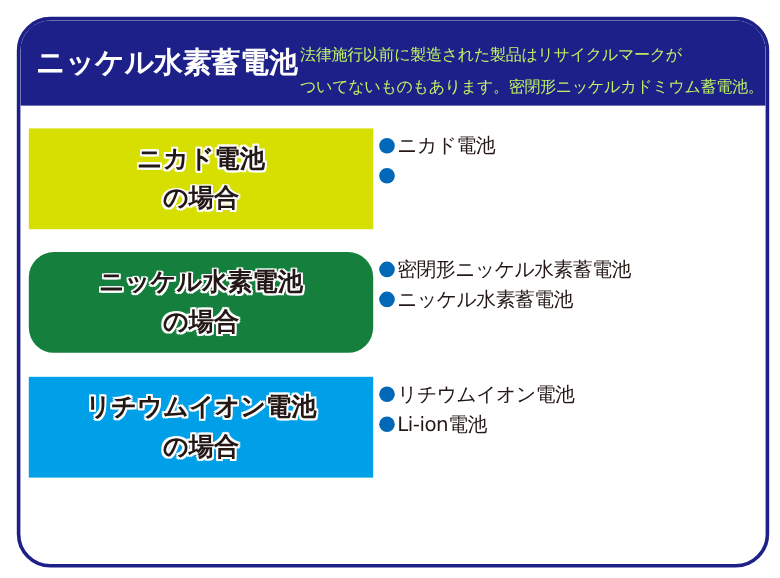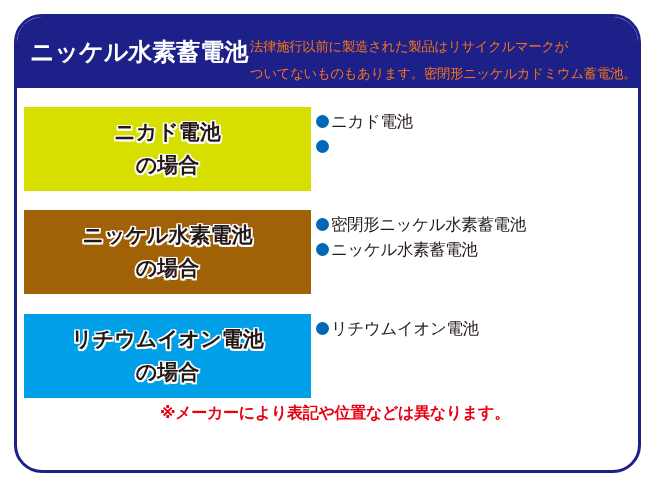--- a/index.html
+++ b/index.html
@@ -12,21 +12,21 @@
       border: 3px solid #1d2088; border-radius: 28px; background: #ffffff; overflow: hidden;
     }
     .header {
       position: absolute; left: 0; top: 0; width: 100%; height: 71px; background: #1d2088;
     }
     .header-title {
       position: absolute; left: 13px; top: 19px; color: #ffffff;
       font-size: 24px; font-weight: bold; letter-spacing: 0px; white-space: nowrap;
     }
     .header-desc {
-      position: absolute; left: 233px; top: 16px; color: #f97316;
+      position: absolute; left: 233px; top: 16px; color: #bef264;
       font-size: 13.4px; line-height: 27px; white-space: nowrap; letter-spacing: -0.3px;
     }
     .header-desc div { white-space: nowrap; }
     .section { position: absolute; left: 24px; width: 624px; }
     .box {
       position: absolute; left: 0; top: 0; width: 287px; height: 84px;
       display: flex; flex-direction: column; align-items: center; justify-content: center;
       font-size: 21px; font-weight: bold; color: #231815; line-height: 33px;
       text-shadow: -1.5px -1.5px 0 #fff, 1.5px -1.5px 0 #fff, -1.5px 1.5px 0 #fff, 1.5px 1.5px 0 #fff,
                    0 -1.5px 0 #fff, 0 1.5px 0 #fff, -1.5px 0 0 #fff, 1.5px 0 0 #fff;
@@ -72,21 +72,21 @@
         <span class="bullet"></span>
         <span>ニカド電池</span>
       </li>
     <li>
         <span class="bullet"></span>
       </li>
   </ul>
 </div>
 
 <div class="section" style="top:210px;">
-  <div class="box" style="background:#a16207;">
+  <div class="box" style="background:#15803d;border-radius:21px;">
     <div>ニッケル水素電池</div>
     <div>の場合</div>
   </div>
   <ul class="list">
     <li>
         <span class="bullet"></span>
         <span>密閉形ニッケル水素蓄電池</span>
       </li>
     <li>
         <span class="bullet"></span>
@@ -98,18 +98,21 @@
 <div class="section" style="top:314px;">
   <div class="box" style="background:#00a0e9;">
     <div>リチウムイオン電池</div>
     <div>の場合</div>
   </div>
   <ul class="list">
     <li>
         <span class="bullet"></span>
         <span>リチウムイオン電池</span>
       </li>
+    <li>
+        <span class="bullet"></span>
+        <span>Li-ion電池</span>
+      </li>
   </ul>
 </div>
 
 <div class="note">
-  <div>※メーカーにより表記や位置などは異なります。</div>
 </div>
 
 </body></html>

